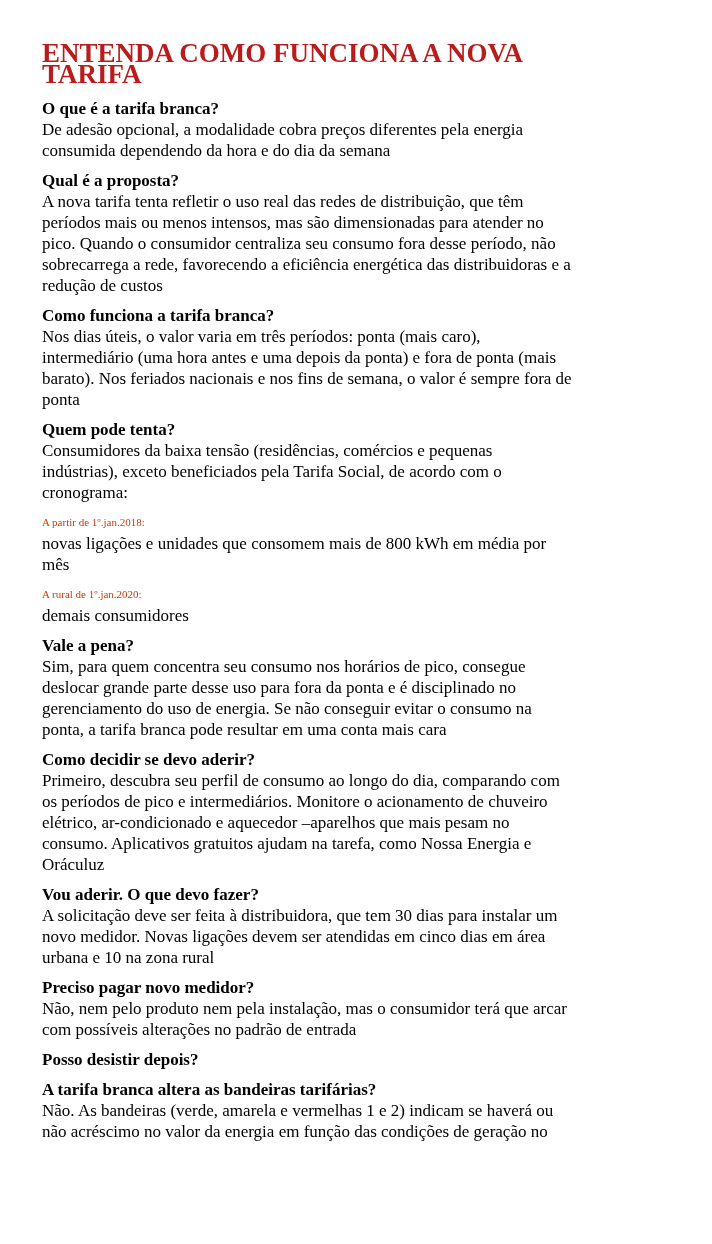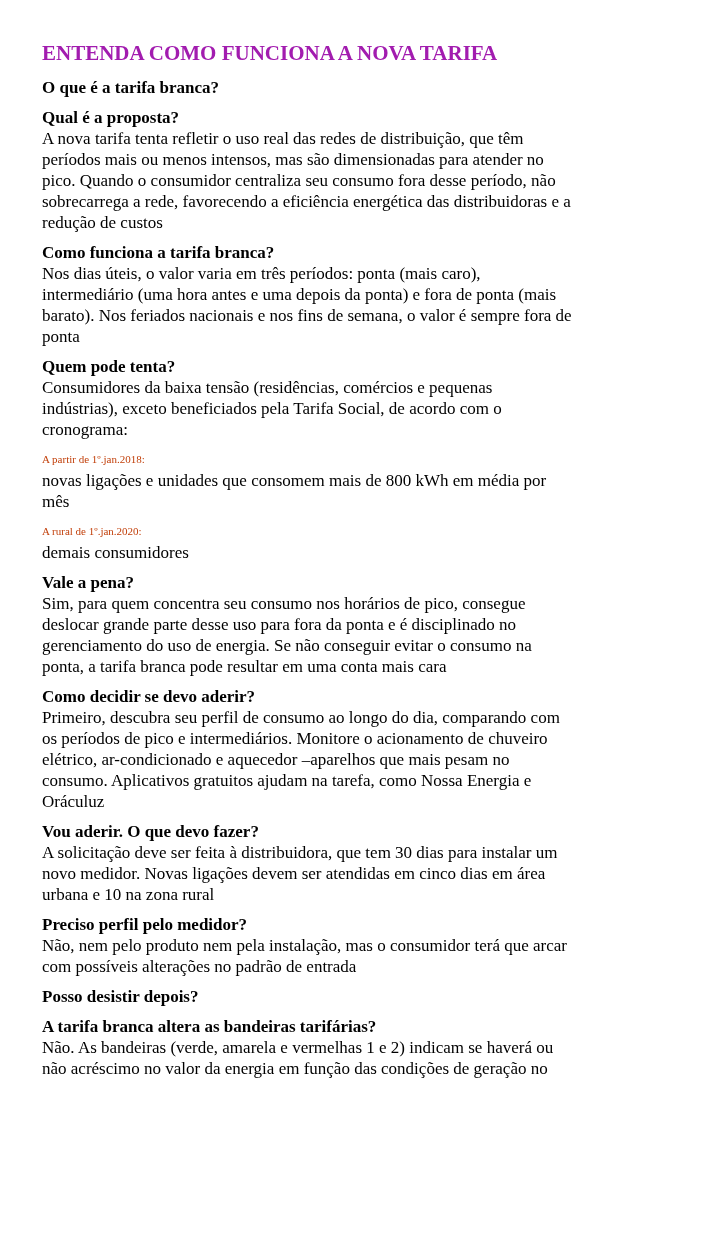--- a/index.html
+++ b/index.html
@@ -13,26 +13,26 @@
     background: #ffffff;
     color: #000000;
     font-family: "Liberation Serif", "DejaVu Serif", serif;
   }
   .page {
     padding: 43px 30px 0 42px;
     box-sizing: border-box;
     width: 712px;
   }
   .title {
-    font-size: 21px;
+    font-size: 27px;
     line-height: 21px;
     font-weight: bold;
     margin: 0 0 13px 0;
     max-width: 560px;
-    color: #a21caf;
+    color: #b91c1c;
   }
   .qa {
     margin: 0 0 9px 0;
     max-width: 640px;
   }
   .q {
     font-size: 17px;
     line-height: 21px;
     font-weight: bold;
     margin: 0;
@@ -54,20 +54,22 @@
 </style>
 </head>
 <body>
 
 <div class="page">
 
   <h1 class="title">ENTENDA COMO FUNCIONA A NOVA TARIFA</h1>
 
   <section class="qa">
     <h2 class="q">O que é a tarifa branca?</h2>
+    <p class="a">De adesão opcional, a modalidade cobra preços diferentes pela energia
+consumida dependendo da hora e do dia da semana</p>
   </section>
 
   <section class="qa">
     <h2 class="q">Qual é a proposta?</h2>
     <p class="a">A nova tarifa tenta refletir o uso real das redes de distribuição, que têm
 períodos mais ou menos intensos, mas são dimensionadas para atender no
 pico. Quando o consumidor centraliza seu consumo fora desse período, não
 sobrecarrega a rede, favorecendo a eficiência energética das distribuidoras e a
 redução de custos</p>
   </section>
@@ -117,21 +119,21 @@
   </section>
 
   <section class="qa">
     <h2 class="q">Vou aderir. O que devo fazer?</h2>
     <p class="a">A solicitação deve ser feita à distribuidora, que tem 30 dias para instalar um
 novo medidor. Novas ligações devem ser atendidas em cinco dias em área
 urbana e 10 na zona rural</p>
   </section>
 
   <section class="qa">
-    <h2 class="q">Preciso perfil pelo medidor?</h2>
+    <h2 class="q">Preciso pagar novo medidor?</h2>
     <p class="a">Não, nem pelo produto nem pela instalação, mas o consumidor terá que arcar
 com possíveis alterações no padrão de entrada</p>
   </section>
 
   <section class="qa">
     <h2 class="q">Posso desistir depois?</h2>
   </section>
 
   <section class="qa">
     <h2 class="q">A tarifa branca altera as bandeiras tarifárias?</h2>

